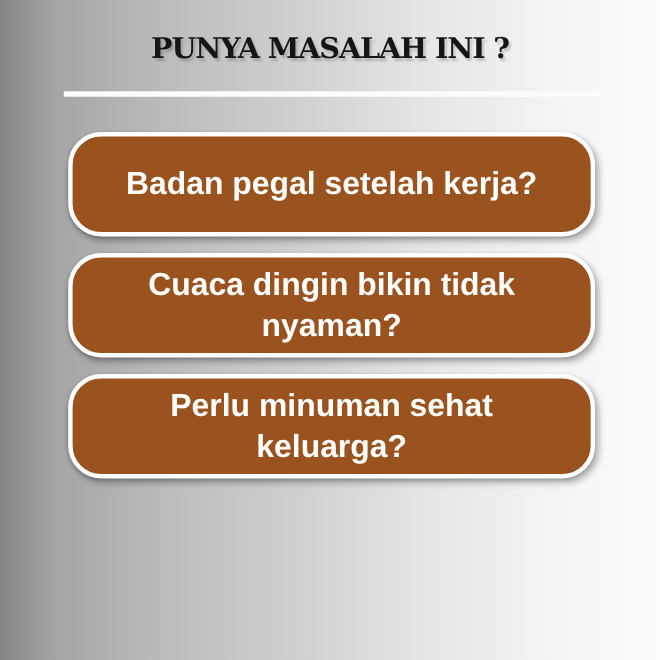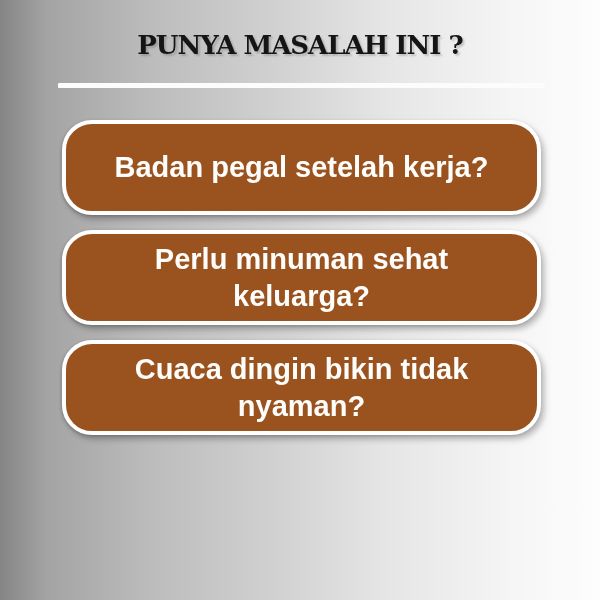--- a/index.html
+++ b/index.html
@@ -79,19 +79,19 @@
 
   <h1 class="title">PUNYA MASALAH INI ?</h1>
 
   <div class="title-underline"></div>
 
   <div class="questions">
 
     <div class="question-btn">Badan pegal setelah kerja?</div>
 
 
+    <div class="question-btn">Cuaca dingin bikin tidak nyaman?</div>
+
     <div class="question-btn">Perlu minuman sehat keluarga?</div>
-
-    <div class="question-btn">Cuaca dingin bikin tidak nyaman?</div>
 
   </div>
 
 </div>
 
 </body></html>

